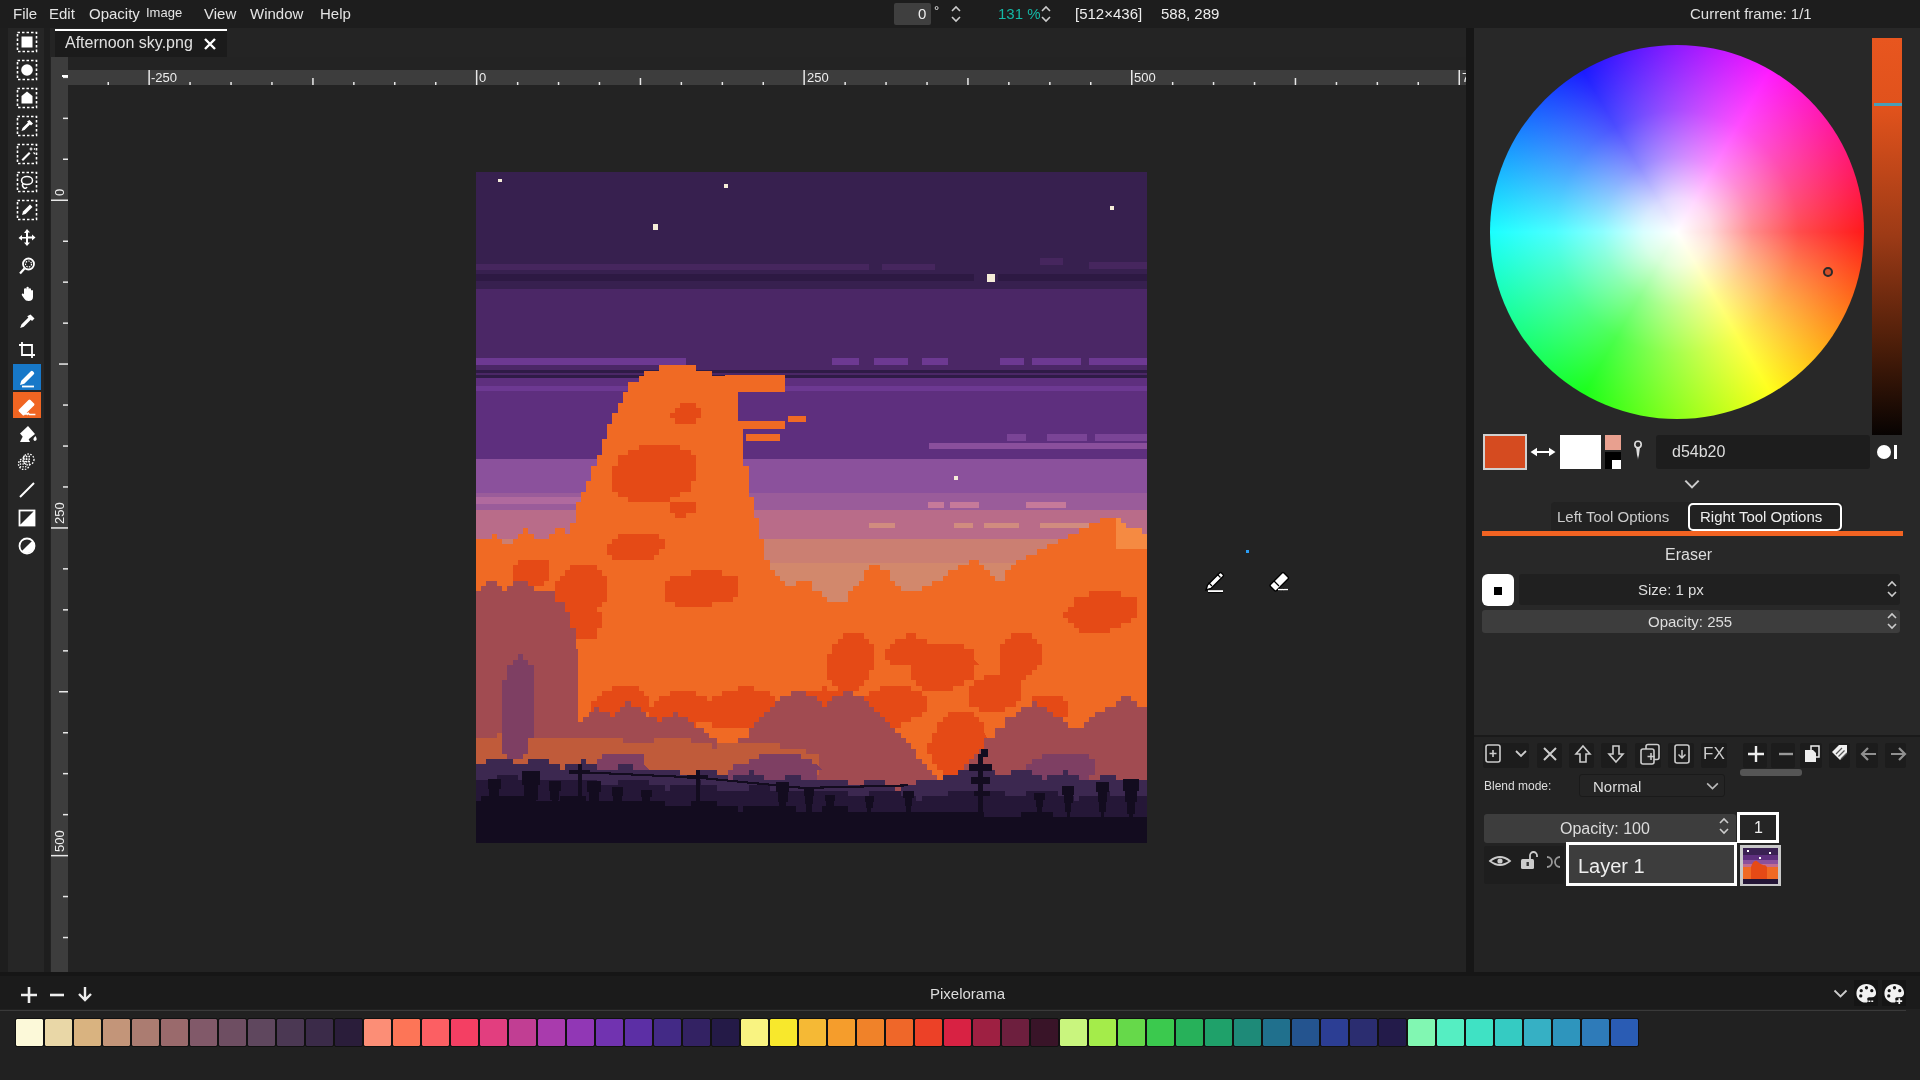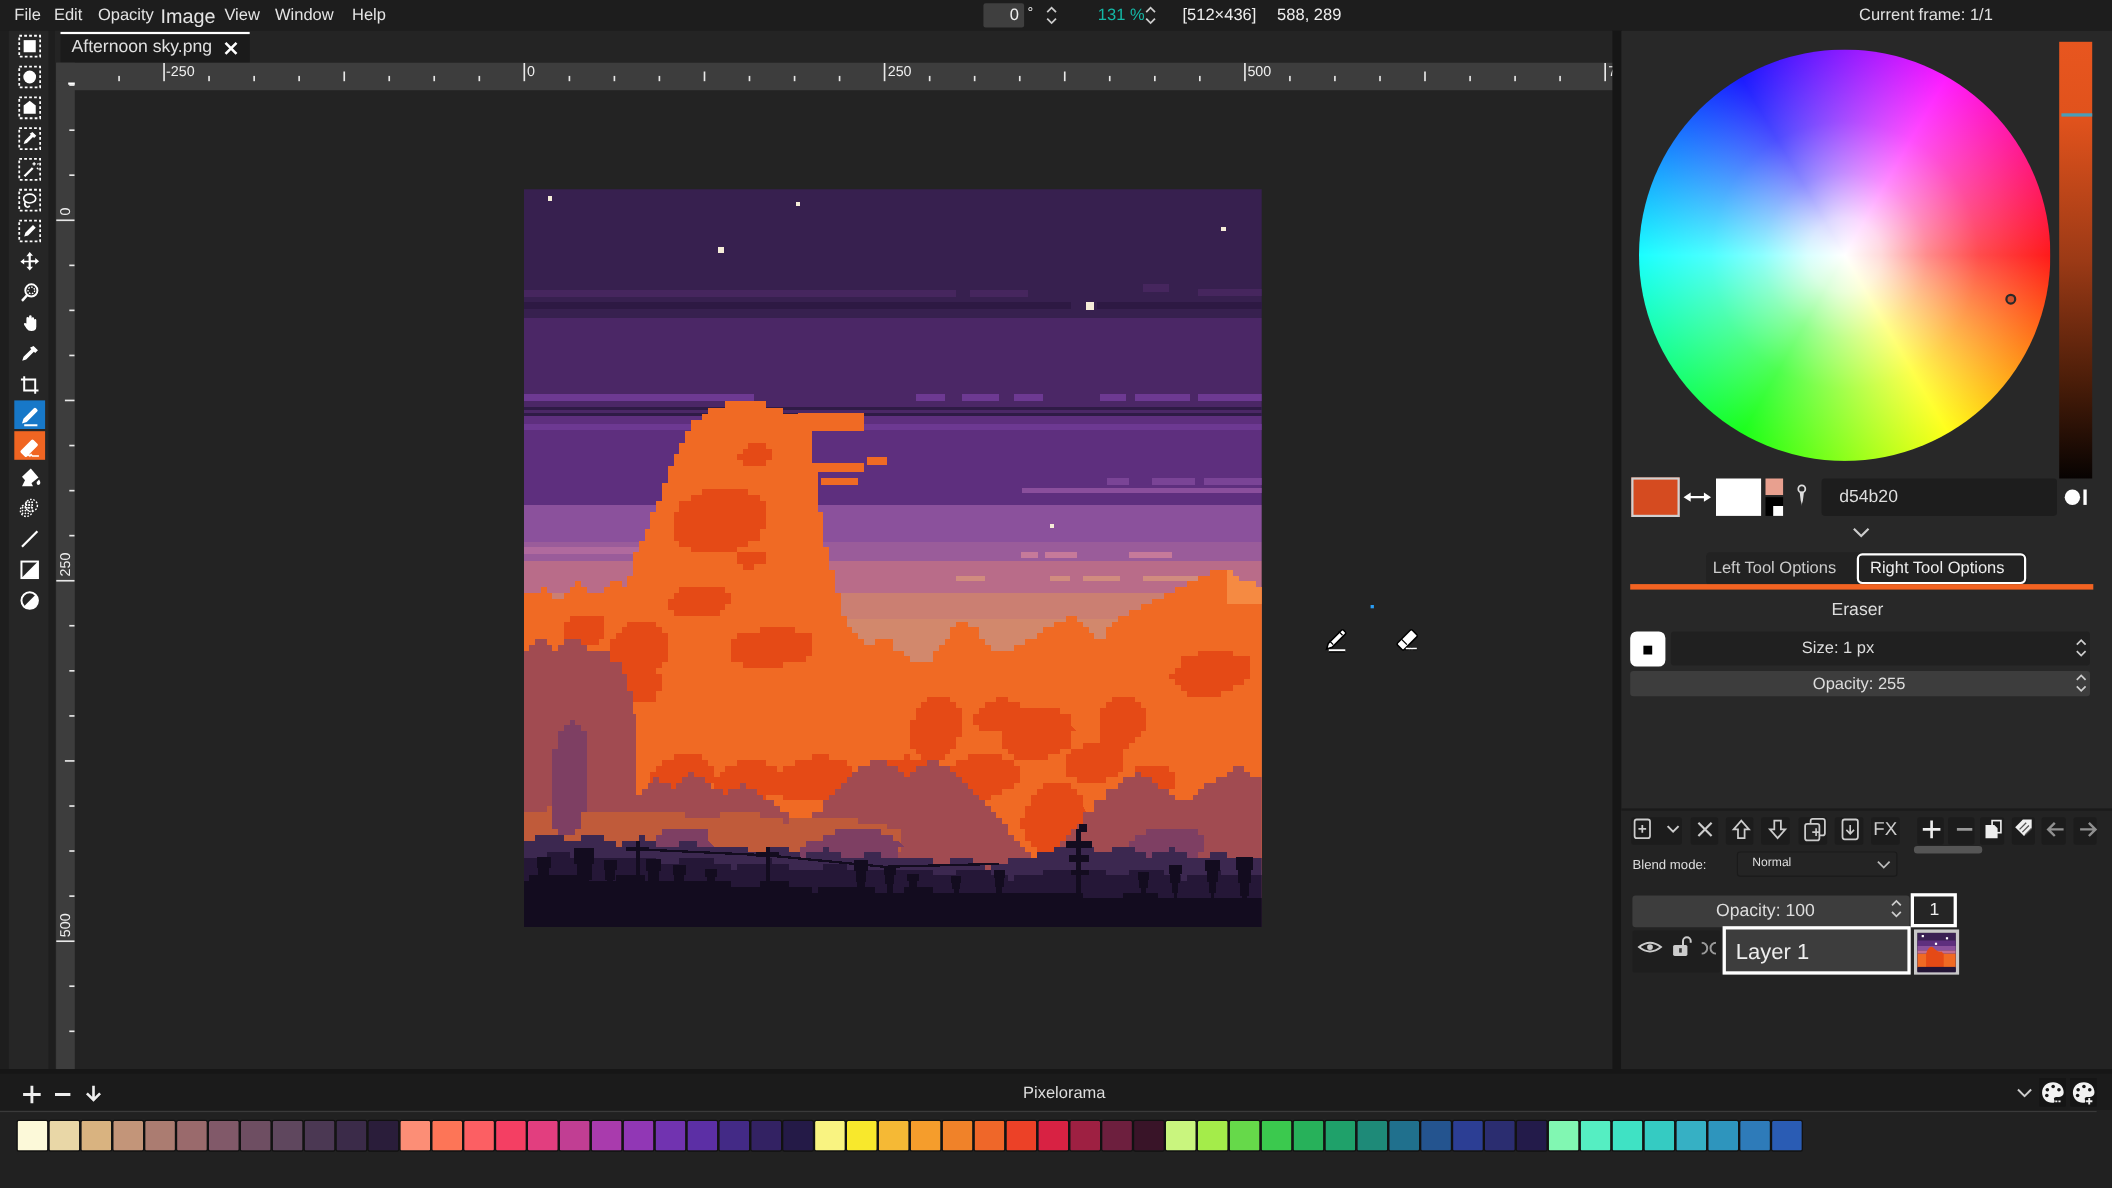--- a/index.html
+++ b/index.html
@@ -1,21 +1,21 @@
 <!DOCTYPE html>
 <html><head><meta charset="utf-8"><style>
 *{margin:0;padding:0;box-sizing:border-box}
 body{width:1920px;height:1080px;overflow:hidden;background:#1d1d1d;font-family:"Liberation Sans",sans-serif;color:#ddd;position:relative}
 .abs{position:absolute}
 </style></head><body>
 <div class="abs" style="left:0;top:0;width:1920px;height:28px;background:#1d1d1d">
     <span style="position:absolute;left:13px;top:5px;font-size:15px;color:#e4e4e4">File</span>
     <span style="position:absolute;left:49px;top:5px;font-size:15px;color:#e4e4e4">Edit</span>
     <span style="position:absolute;left:89px;top:5px;font-size:15px;color:#e4e4e4">Opacity</span>
-    <span style="position:absolute;left:146px;top:5px;font-size:18px;color:#e4e4e4">Image</span>
+    <span style="position:absolute;left:146px;top:5px;font-size:13px;color:#e4e4e4">Image</span>
     <span style="position:absolute;left:204px;top:5px;font-size:15px;color:#e4e4e4">View</span>
     <span style="position:absolute;left:250px;top:5px;font-size:15px;color:#e4e4e4">Window</span>
     <span style="position:absolute;left:320px;top:5px;font-size:15px;color:#e4e4e4">Help</span>
 <div class="abs" style="left:894px;top:3px;width:37px;height:22px;background:#3f3f3f;border-radius:2px"></div>
 <span class="abs" style="left:918px;top:5px;font-size:15px;color:#eee">0</span>
 <span class="abs" style="left:934px;top:3px;font-size:13px;color:#eee">°</span>
 <svg style="position:absolute;left:950px;top:5px" width="12" height="18" viewBox="0 0 12 18">
       <path d="M2 6 L6 2 L10 6" fill="none" stroke="#ccc" stroke-width="1.6"></path>
       <path d="M2 12 L6 16 L10 12" fill="none" stroke="#ccc" stroke-width="1.6"></path>
     </svg>
@@ -167,21 +167,21 @@
     </div>
 </div>
 <div class="abs" style="left:50px;top:28px;width:1416px;height:944px;background:#232323">
 </div>
 <div class="abs" style="left:50px;top:28px;width:1416px;height:29px;background:#242424"></div>
 <div class="abs" style="left:55px;top:29px;width:172px;height:28px;background:#1b1b1b;border-top:2px solid #fff"></div>
 <span class="abs" style="left:65px;top:34px;font-size:16px;color:#e0e0e0">Afternoon sky.png</span>
 <svg class="abs" style="left:203px;top:37px" width="14" height="14" viewBox="0 0 14 14">
     <path d="M2 2 L12 12 M12 2 L2 12" stroke="#fff" stroke-width="2.4"></path>
   </svg>
-<div style="position:absolute;left:51px;top:57px;width:1415px;height:25px;background:#3d3d3d;overflow:hidden">
+<div style="position:absolute;left:51px;top:70px;width:1415px;height:15px;background:#3d3d3d;overflow:hidden">
     <svg width="1415" height="17" style="position:absolute;left:0;top:0">
       <rect x="56.5" y="12" width="1.5" height="5" fill="#e8e8e8"></rect>
       <rect x="97.4" y="0" width="1.5" height="17" fill="#e8e8e8"></rect>
       <rect x="138.3" y="12" width="1.5" height="5" fill="#e8e8e8"></rect>
       <rect x="179.3" y="12" width="1.5" height="5" fill="#e8e8e8"></rect>
       <rect x="220.2" y="12" width="1.5" height="5" fill="#e8e8e8"></rect>
       <rect x="261.2" y="8" width="1.5" height="9" fill="#e8e8e8"></rect>
       <rect x="302.1" y="12" width="1.5" height="5" fill="#e8e8e8"></rect>
       <rect x="343.0" y="12" width="1.5" height="5" fill="#e8e8e8"></rect>
       <rect x="384.0" y="12" width="1.5" height="5" fill="#e8e8e8"></rect>
@@ -479,21 +479,21 @@
   </svg>
 <svg class="abs" style="left:1858px;top:742px" width="22" height="24" viewBox="0 0 22 24">
     <path d="M18 12 H5 M10 6 l-6 6 6 6" fill="none" stroke="#909090" stroke-width="2.2"></path>
   </svg>
 <svg class="abs" style="left:1887px;top:742px" width="22" height="24" viewBox="0 0 22 24">
     <path d="M4 12 H17 M12 6 l6 6 -6 6" fill="none" stroke="#909090" stroke-width="2.2"></path>
   </svg>
 <div class="abs" style="left:1740px;top:769px;width:62px;height:7px;background:#555;border-radius:3px"></div>
 <span class="abs" style="left:1484px;top:779px;font-size:12px;color:#ddd">Blend mode:</span>
 <div class="abs" style="left:1579px;top:774px;width:146px;height:23px;background:#242424;border:1px solid #1a1a1a;border-radius:3px"></div>
-<span class="abs" style="left:1593px;top:778px;font-size:11px;color:#ddd">Normal</span>
+<span class="abs" style="left:1593px;top:778px;font-size:15px;color:#ddd">Normal</span>
 <svg style="position:absolute;left:1706px;top:782px" width="13" height="8" viewBox="0 0 14 9">
     <path d="M1 1.5 L7 7.5 L13 1.5" fill="none" stroke="#bbb" stroke-width="1.8"></path>
   </svg>
 <div class="abs" style="left:1484px;top:814px;width:252px;height:29px;background:#3d3d3d;border-radius:3px"></div>
 <span class="abs" style="left:1560px;top:820px;font-size:16px;color:#ddd">Opacity: 100</span>
 <svg style="position:absolute;left:1718px;top:817px" width="12" height="18" viewBox="0 0 12 18">
     <path d="M2 6 L6 2 L10 6" fill="none" stroke="#ccc" stroke-width="1.6"></path>
     <path d="M2 12 L6 16 L10 12" fill="none" stroke="#ccc" stroke-width="1.6"></path>
   </svg>
 <div class="abs" style="left:1737px;top:812px;width:42px;height:31px;background:#252525;border:3px solid #fff"></div>

